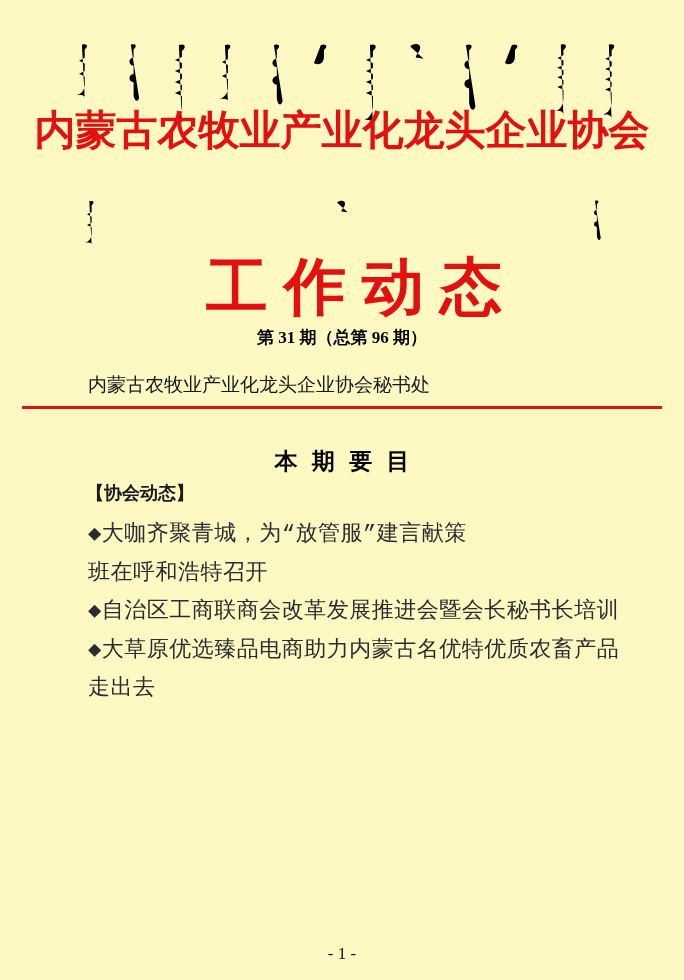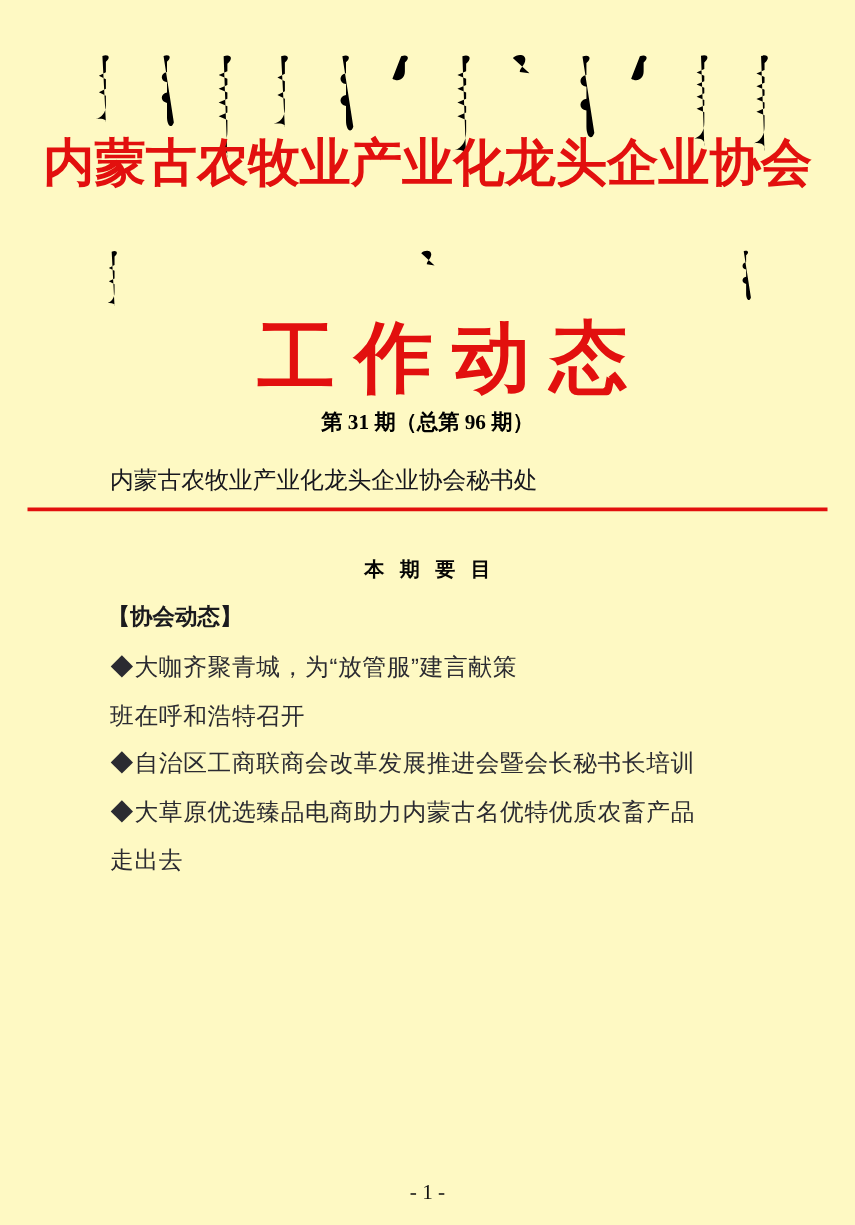--- a/index.html
+++ b/index.html
@@ -52,34 +52,34 @@
   }
   .red-rule{
     position:absolute;top:406px;left:22px;width:640px;height:3px;
     background:#e2100e;
   }
   
   .toc-heading{
     position:absolute;top:447px;left:0;width:100%;
     text-align:center;color:#050505;
     font-family:"Liberation Sans","DejaVu Sans",sans-serif;
-    font-weight:bold;font-size:16px;line-height:1.3;
+    font-weight:bold;font-size:23px;line-height:1.3;
     letter-spacing:4px;text-indent:4px;white-space:nowrap;
   }
   .section-label{
     position:absolute;top:483px;left:86px;
     color:#1a1a1e;
     font-family:"Liberation Sans","DejaVu Sans",sans-serif;
     font-weight:bold;font-size:18px;line-height:1.2;
   }
   .toc-lines{
     position:absolute;top:516px;left:88px;width:530px;
-    color:#2b2b31;font-size:19px;line-height:38.5px;
+    color:#2b2b31;font-size:22px;line-height:38.5px;
     letter-spacing:0.5px;
-    font-family:Liberation Sans, sans-serif;
+    font-family:Liberation Mono, monospace;
   }
   .toc-line{white-space:nowrap;}
   .footer{
     position:absolute;top:944px;left:0;width:100%;
     text-align:center;color:#111;font-size:17px;
     font-family:"Liberation Serif","DejaVu Serif",serif;
   }
 </style>
 </head>
 <body>

